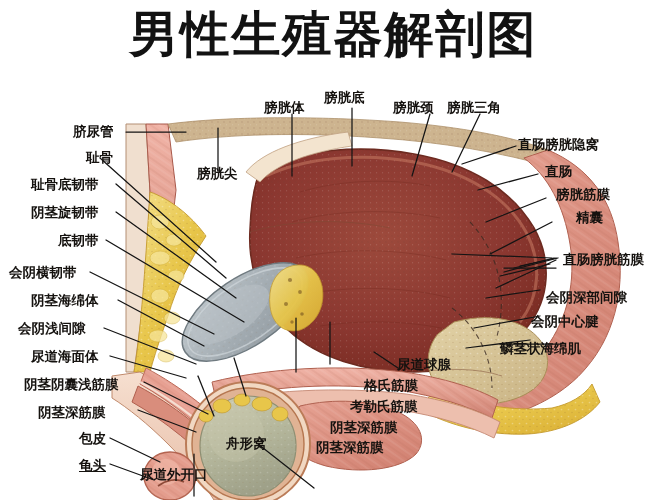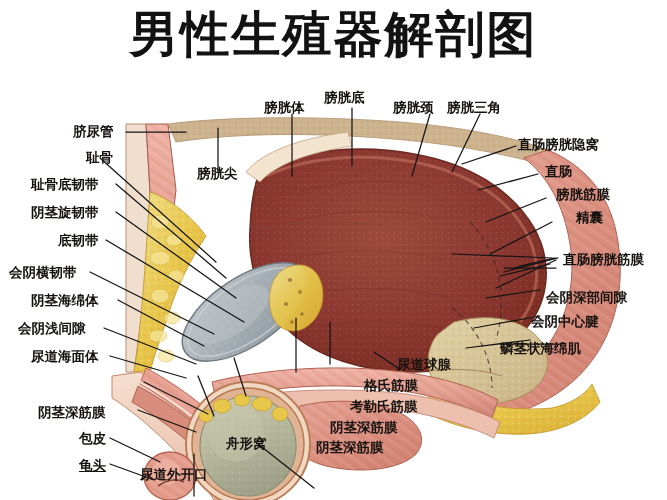--- a/index.html
+++ b/index.html
@@ -311,20 +311,21 @@
 
   <div class="lbl" style="left:73px;top:124px;text-align:right;">脐尿管</div>
   <div class="lbl" style="left:86px;top:150px;">耻骨</div>
   <div class="lbl" style="left:31px;top:177px;">耻骨底韧带</div>
   <div class="lbl" style="left:31px;top:205px;">阴茎旋韧带</div>
   <div class="lbl" style="left:58px;top:233px;">底韧带</div>
   <div class="lbl" style="left:9px;top:265px;">会阴横韧带</div>
   <div class="lbl" style="left:31px;top:293px;">阴茎海绵体</div>
   <div class="lbl" style="left:18px;top:321px;">会阴浅间隙</div>
   <div class="lbl" style="left:31px;top:349px;">尿道海面体</div>
+  <div class="lbl" style="left:24px;top:377px;">阴茎阴囊浅筋膜</div>
   <div class="lbl" style="left:38px;top:405px;">阴茎深筋膜</div>
   <div class="lbl" style="left:79px;top:431px;">包皮</div>
   <div class="lbl" style="left:79px;top:458px;text-decoration:underline;">龟头</div>
 
   <div class="lbl" style="left:518px;top:137px;">直肠膀胱隐窝</div>
   <div class="lbl" style="left:545px;top:164px;text-align:center;">直肠</div>
   <div class="lbl" style="left:556px;top:187px;">膀胱筋膜</div>
   <div class="lbl" style="left:560px;top:210px;margin-left:16px;">精囊</div>
   <div class="lbl" style="left:563px;top:252px;">直肠膀胱筋膜</div>
   <div class="lbl" style="left:546px;top:290px;">会阴深部间隙</div>

